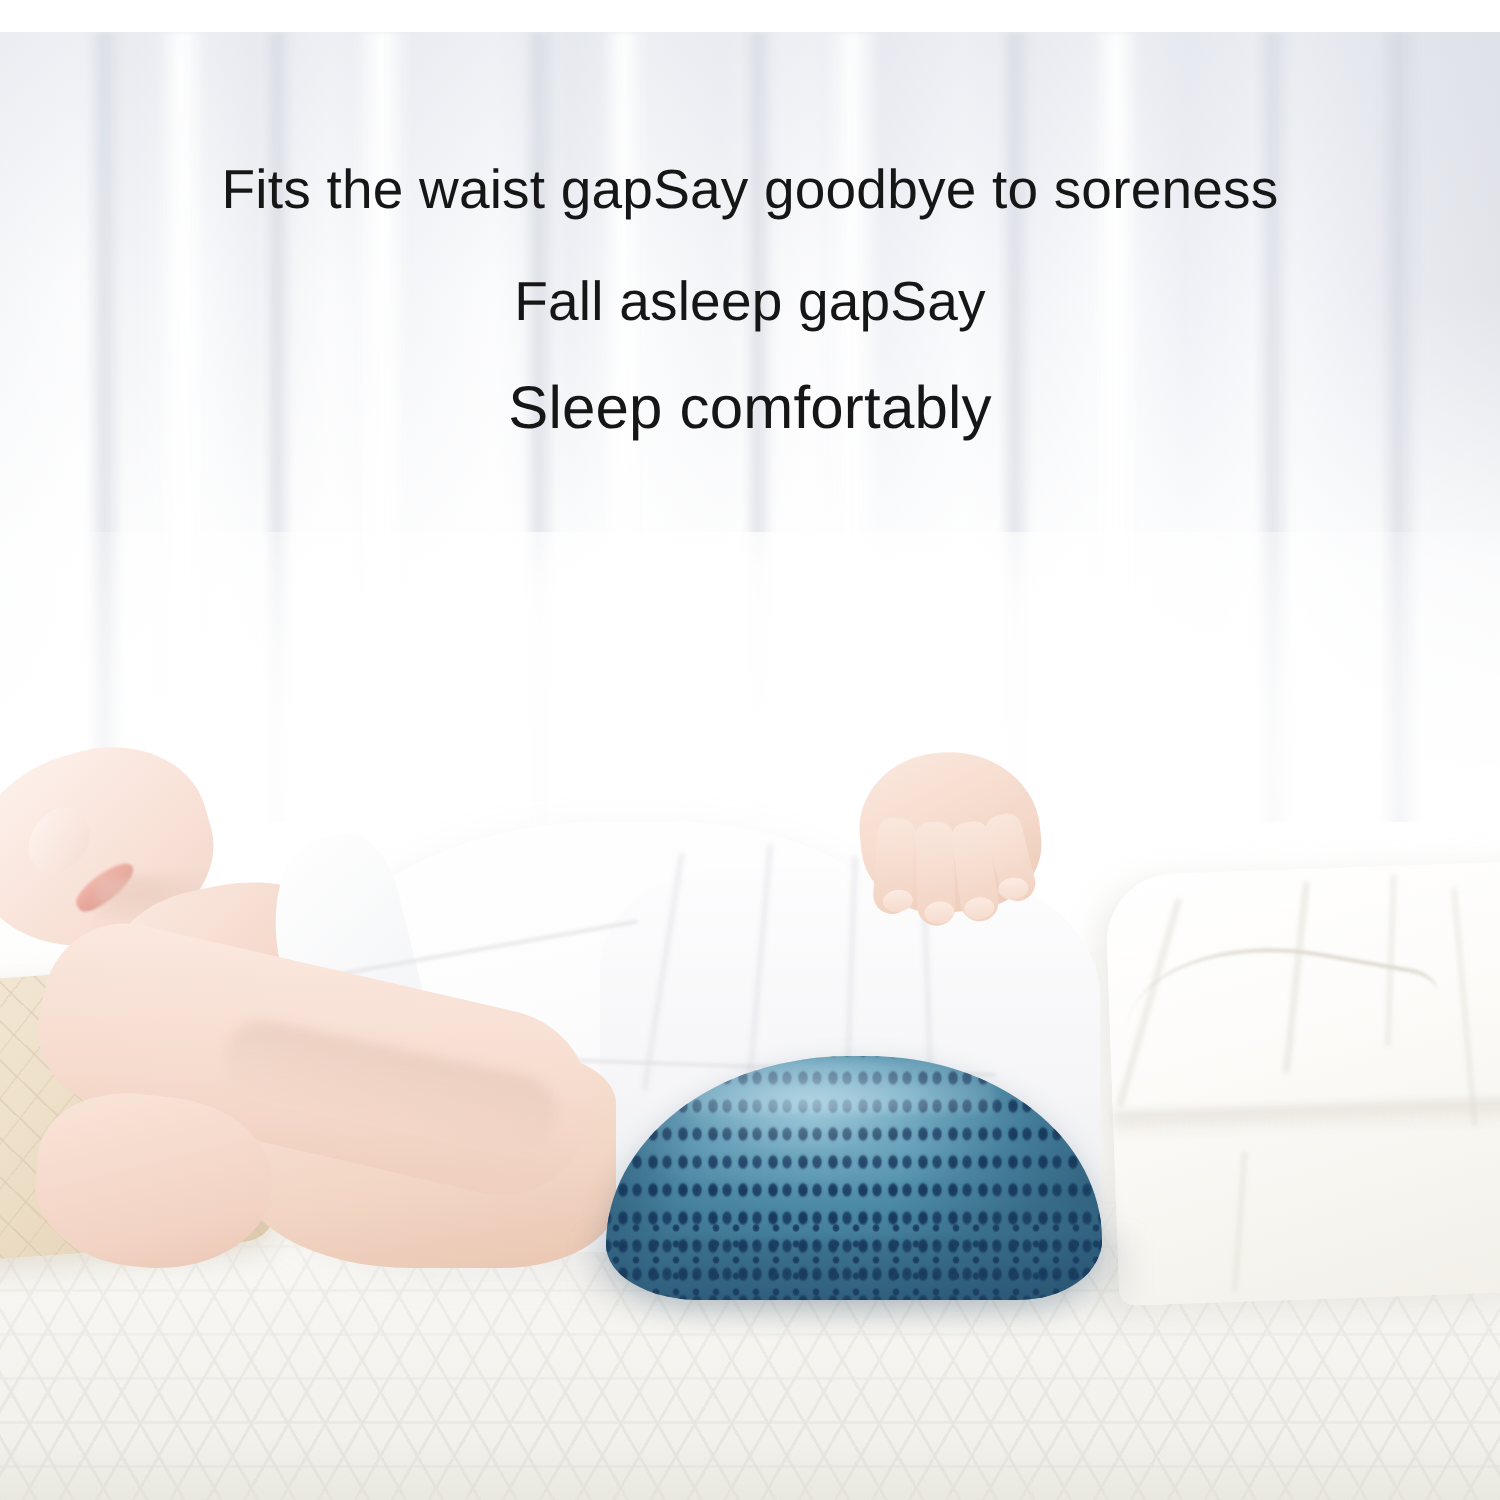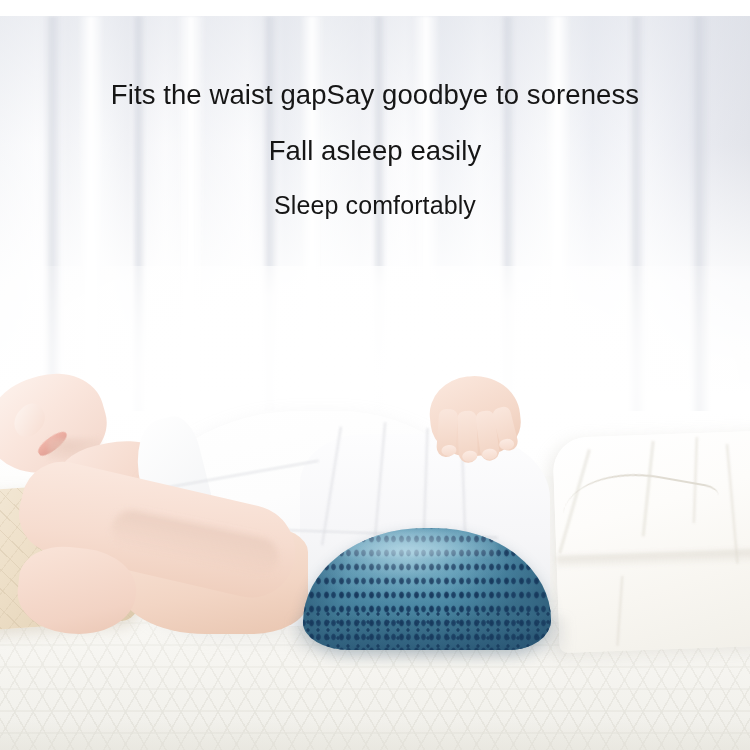--- a/index.html
+++ b/index.html
@@ -313,21 +313,21 @@
   .line {
     display:block;
     font-family:"Liberation Sans", sans-serif;
     font-weight:400;
     color:#161616;
     letter-spacing:0.1px;
     white-space:nowrap;
   }
   .line-1 { font-size:27.5px; line-height:34px; }
   .line-2 { font-size:27.5px; line-height:34px; margin-top:22px; }
-  .line-3 { font-size:25px; line-height:34px; margin-top:20px; }
+  .line-3 { font-size:30px; line-height:34px; margin-top:20px; }
 </style>
 </head>
 <body>
 
 <div id="scene">
 
   <div class="curtain"></div>
   <div class="curtain-veil"></div>
 
   <div class="fold" style="left:44px;width:18px;"></div>
@@ -409,17 +409,17 @@
     <div class="pillow-holes"></div>
     <div class="pillow-holes-b"></div>
     <div class="pillow-holes-fine"></div>
     <div class="pillow-sheen"></div>
     <div class="pillow-base-shade"></div>
     <div class="pillow-crest"></div>
   </div>
 
   <div class="copy">
     <span class="line line-1">Fits the waist gapSay goodbye to soreness</span>
-    <span class="line line-2">Fall asleep easily</span>
+    <span class="line line-2">Fall asleep gapSay</span>
     <span class="line line-3">Sleep comfortably</span>
   </div>
 
 </div>
 
 </body></html>

